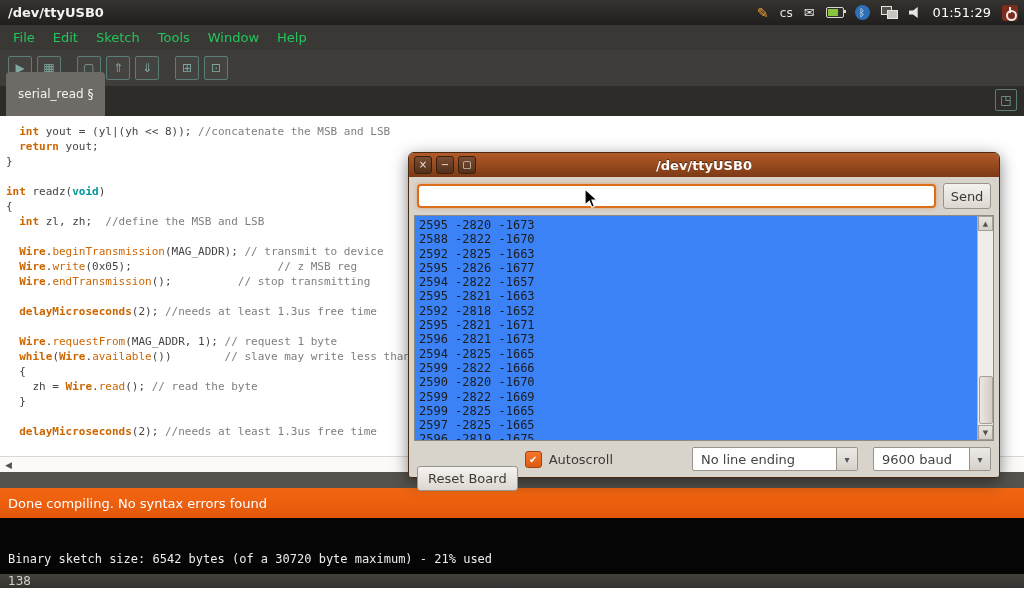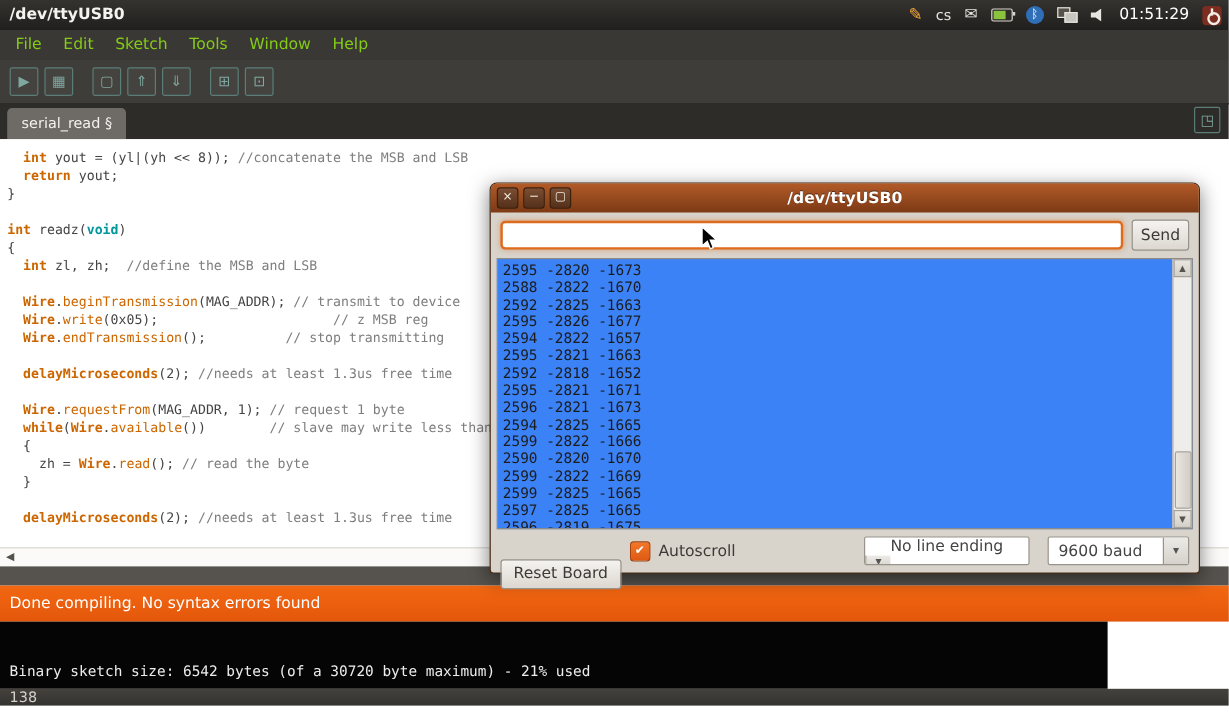--- a/index.html
+++ b/index.html
@@ -26,33 +26,33 @@
   .network-icon::after{right:0;bottom:0;background:#c9c5bf;}
   .volume-icon{width:13px;height:12px;background:#e8e5e0;
                clip-path:polygon(0 33%,34% 33%,70% 5%,70% 95%,34% 67%,0 67%);}
   .clock{font-size:13px;color:#fff;}
   .power-icon{width:16px;height:16px;border-radius:3px;background:#7d2d20;position:relative;}
   .power-icon::before{content:"";position:absolute;left:4px;top:5px;width:7px;height:7px;border:2px solid #f0ece6;border-radius:50%;}
   .power-icon::after{content:"";position:absolute;left:7px;top:2px;width:2px;height:6px;background:#f0ece6;}
 
   
   .menubar{left:0;top:25px;width:1024px;height:25px;background:#3a3834;display:flex;align-items:center;padding-left:4px;}
-  .menu-item{color:#84cc16;font-size:13px;padding:3px 9px;text-align:right;}
+  .menu-item{color:#22c55e;font-size:13px;padding:3px 9px;text-align:right;}
 
   
   .toolbar{left:0;top:50px;width:1024px;height:36px;background:#3f3d3a;border-bottom:1px solid #2a2927;
            display:flex;align-items:center;padding-left:8px;}
   .tb-btn{width:22px;height:22px;border:1px solid #5a7d78;border-radius:2px;color:#7fa8a0;
           background:rgba(255,255,255,0.03);display:flex;align-items:center;justify-content:center;
           font-size:12px;margin-right:5px;}
   .tb-gap{margin-right:16px;}
 
   
   .tabbar{left:0;top:86px;width:1024px;height:30px;background:#2e2c29;display:flex;align-items:flex-end;}
-  .tab{margin-left:6px;height:26px;background:#6e6b66;color:#f4f2ee;font-size:12px;
+  .tab{margin-left:6px;height:44px;background:#6e6b66;color:#f4f2ee;font-size:12px;
        padding:0 12px;display:flex;align-items:center;border-radius:4px 4px 0 0;}
   .tabbar-right{margin-left:auto;margin-right:7px;margin-bottom:5px;width:20px;height:20px;
                 border:1px solid #5a7d78;border-radius:2px;color:#7fa8a0;display:flex;
                 align-items:center;justify-content:center;font-size:12px;}
 
   
   .editor{left:0;top:116px;width:1024px;height:340px;background:#fff;overflow:hidden;
           font-family:"DejaVu Sans Mono",monospace;font-size:11px;line-height:15px;color:#444;
           padding:8px 0 0 6px;}
   .code-line{white-space:pre;height:15px;}
@@ -63,21 +63,21 @@
 
   
   .hscroll{left:0;top:456px;width:1024px;height:16px;background:#fbfaf8;border-top:1px solid #dad7d2;
            display:flex;align-items:center;}
   .hs-left{margin-left:5px;font-size:9px;color:#55524c;}
   .divider-strip{left:0;top:472px;width:1024px;height:16px;background:#56534e;}
 
   
   .compile-bar{left:0;top:488px;width:1024px;height:30px;background:linear-gradient(#f26712,#e4570b);
                color:#fff;font-size:13px;display:flex;align-items:center;padding-left:8px;}
-  .console{left:0;top:518px;width:923px;height:56px;background:#050505;color:#ececec;
+  .console{left:0;top:518px;width:1024px;height:56px;background:#050505;color:#ececec;
            font-family:"DejaVu Sans Mono",monospace;font-size:12px;padding:34px 8px 0 8px;box-sizing:border-box;white-space:pre;}
   .footer{left:0;top:574px;width:1024px;height:14px;background:linear-gradient(#45423d,#343230);
           display:flex;align-items:center;}
   .footer-line{padding-left:8px;font-size:12px;color:#d5d1c9;}
   .footer-board{margin-left:auto;padding-right:8px;font-size:11px;color:#9c968c;}
 
   
   .serial-window{left:408px;top:152px;width:590px;height:324px;z-index:30;background:#d8d3cb;
                  border:1px solid #4a2a12;border-radius:6px 6px 3px 3px;
                  box-shadow:0 4px 16px rgba(0,0,0,0.5);}
@@ -107,21 +107,21 @@
             background:linear-gradient(90deg,#eae6e0,#d2cdc5);border:1px solid #a5a19a;border-radius:2px;}
   .sw-controls{position:absolute;left:8px;right:8px;bottom:5px;height:26px;display:flex;align-items:center;gap:7px;}
   .sw-btn{height:25px;padding:0 10px;background:linear-gradient(#f5f3f0,#dcd7d0);border:1px solid #98938b;
           border-radius:3px;font-size:13px;color:#3c3a36;font-family:"DejaVu Sans",sans-serif;margin-top:39px;}
   .sw-check{width:15px;height:15px;background:linear-gradient(#f4772b,#dd5a12);border:1px solid #a4430d;
             border-radius:3px;color:#fff;font-size:10px;display:flex;align-items:center;justify-content:center;}
   .sw-checklabel{font-size:13px;color:#3c3a36;}
   .spacer{flex:1;}
   .sw-select{height:24px;background:#fff;border:1px solid #98938b;border-radius:2px;display:flex;
              align-items:center;overflow:hidden;box-sizing:border-box;}
-  .sw-select.line-ending{width:138px;flex-direction:column;}
+  .sw-select.line-ending{width:166px;}
   .sw-select.baud{width:118px;margin-left:8px;}
   .sel-value{padding:0 8px;font-size:13px;color:#444;flex:1;white-space:nowrap;}
   .sel-arrow{width:20px;align-self:stretch;background:linear-gradient(#eceae6,#d6d2cb);
              border-left:1px solid #98938b;display:flex;align-items:center;justify-content:center;
              font-size:10px;color:#555;}
   .cursor{left:584px;top:188px;z-index:50;pointer-events:none;}
 </style>
 </head>
 <body>
 

